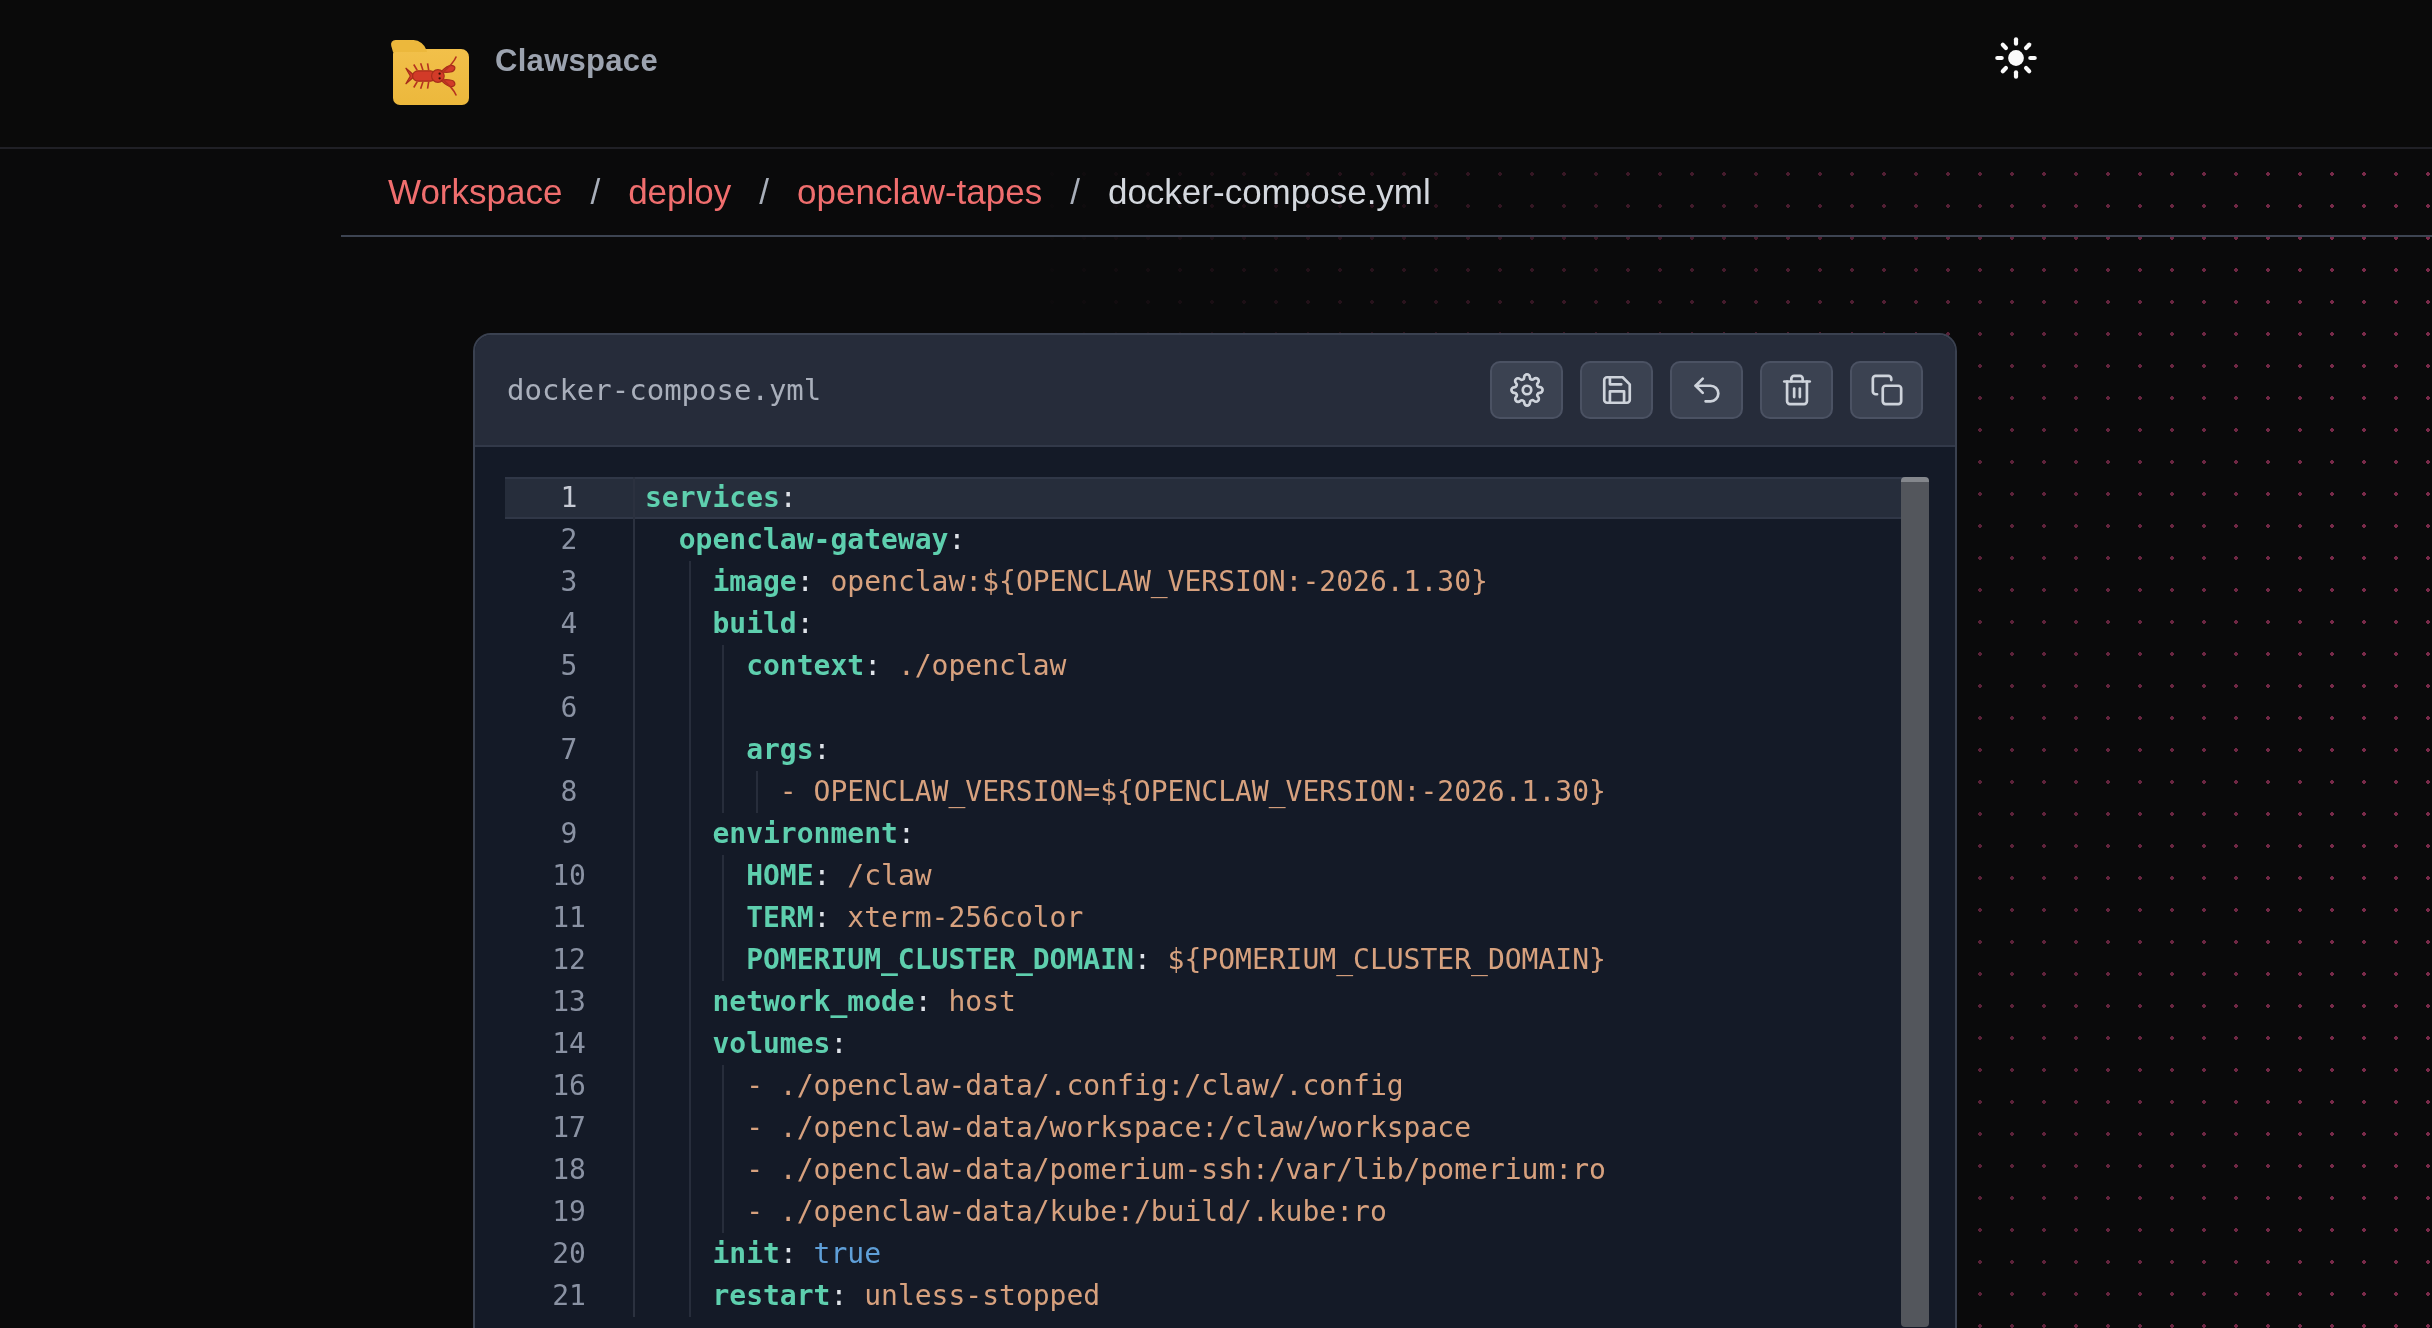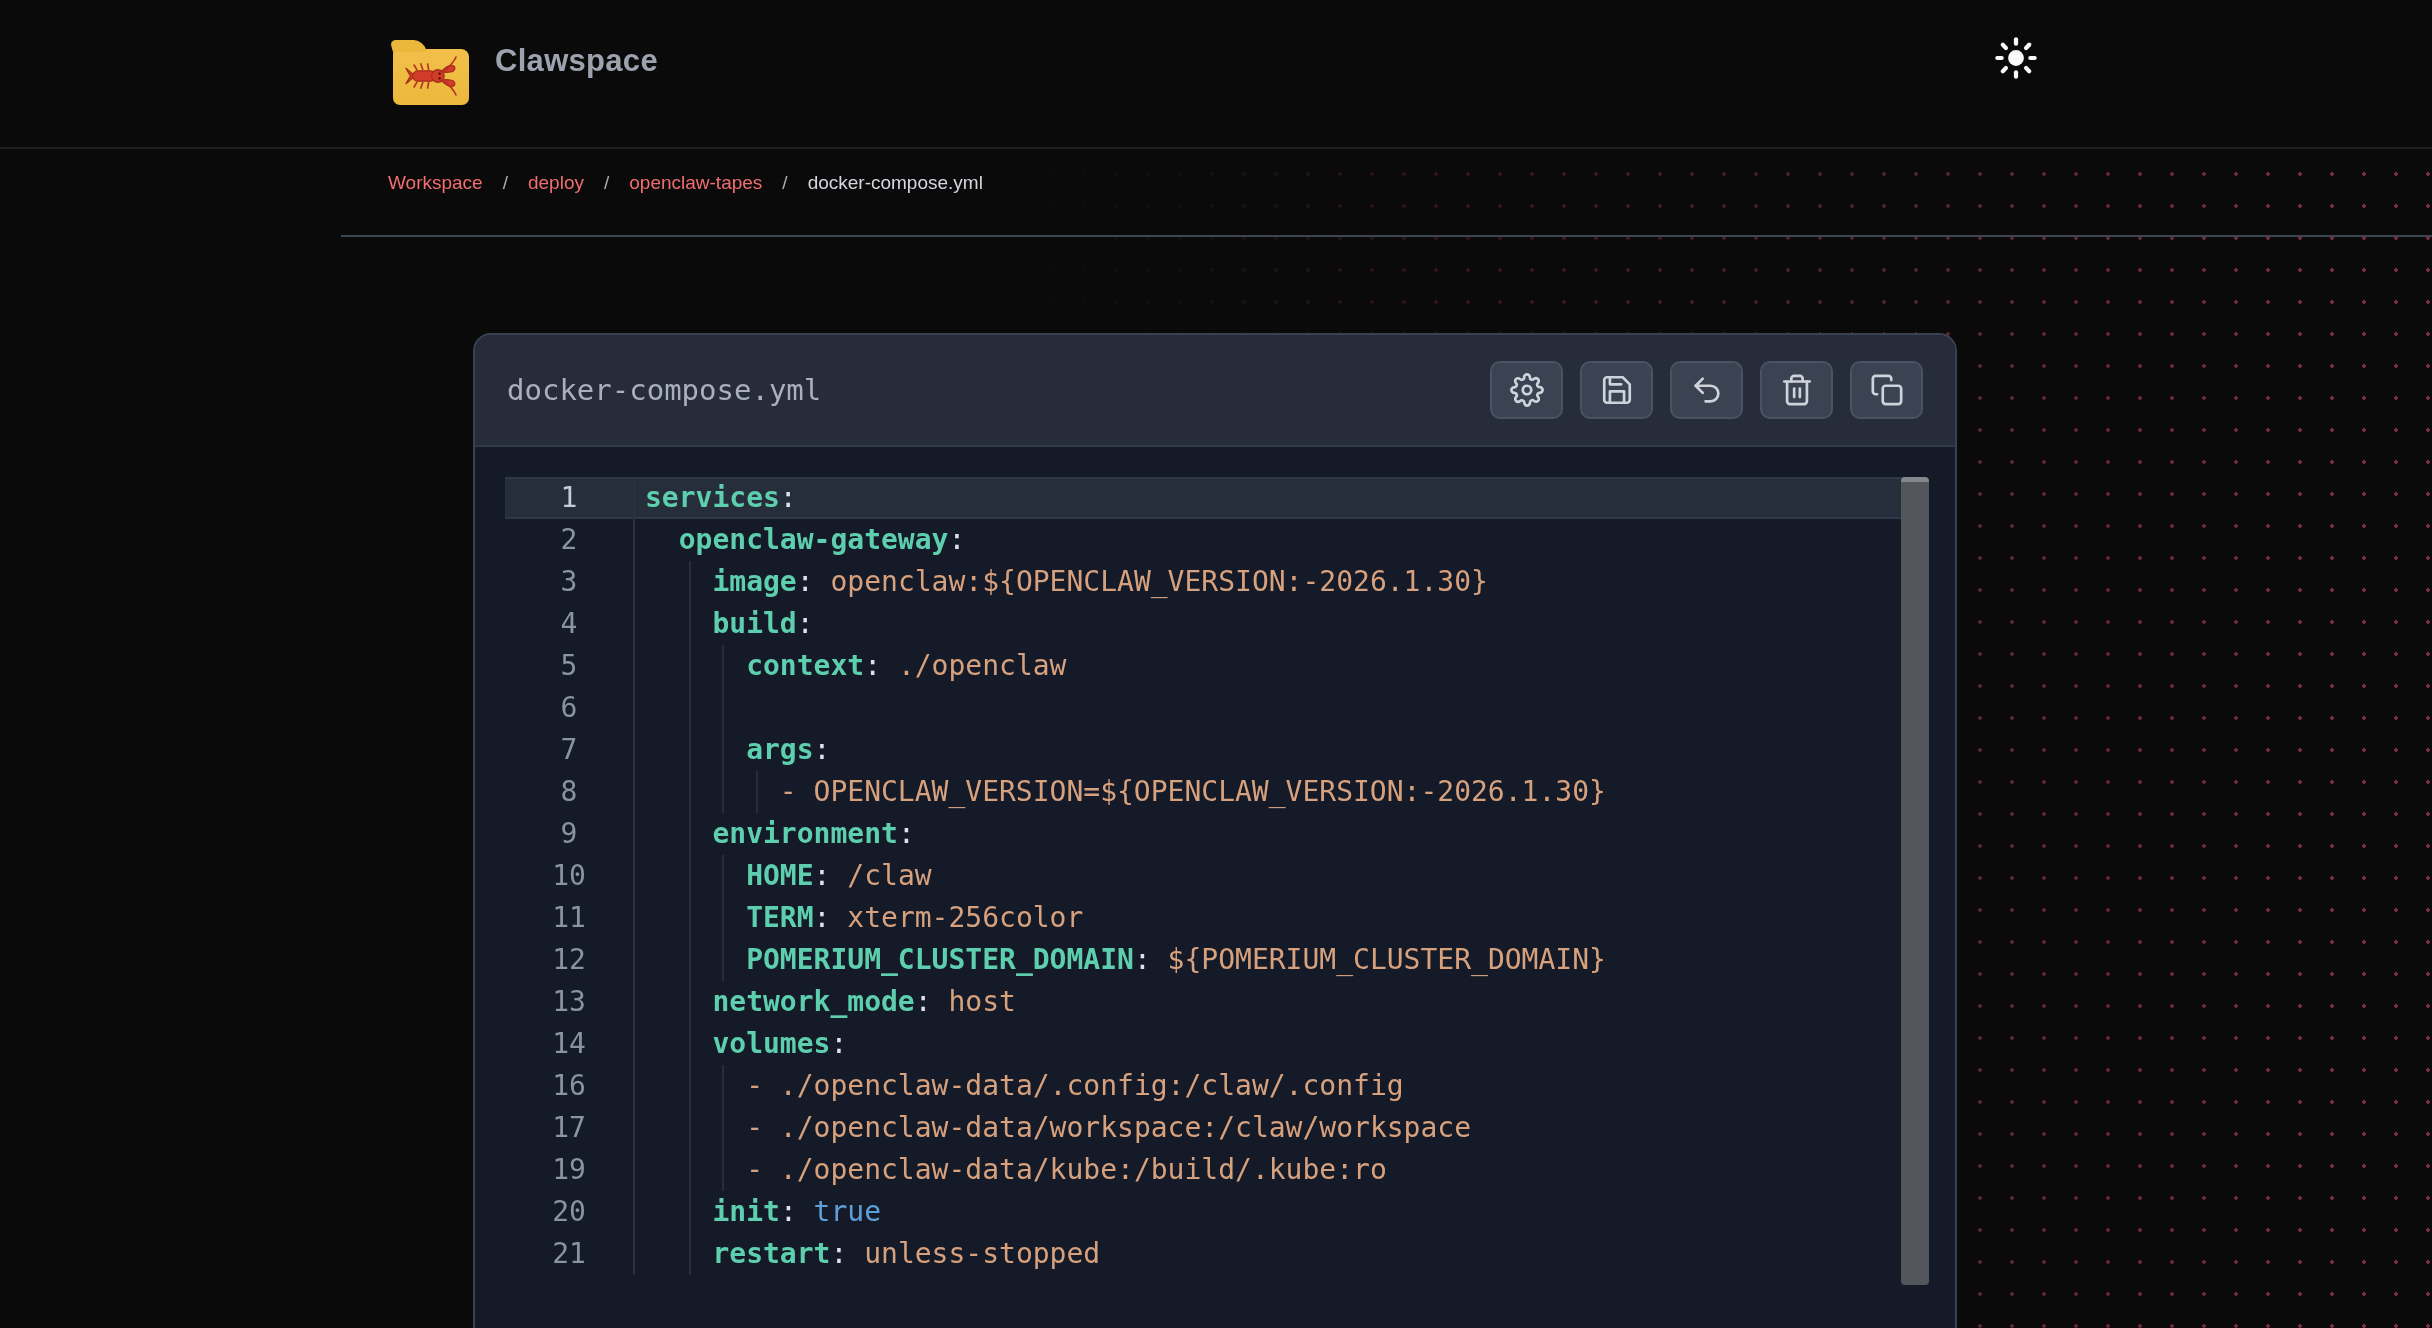--- a/index.html
+++ b/index.html
@@ -22,21 +22,21 @@
   .folder::before{content:"";position:absolute;top:-9px;left:0;width:34px;height:12px;
           background:var(--folder-yellow);border-radius:6px 10px 0 0;transform:skewX(16deg);
           transform-origin:bottom left;}
   .folder svg{position:absolute;left:10px;top:4px;}
   .brand-title{font-size:31px;font-weight:bold;color:#9ca3af;letter-spacing:.3px;}
   .theme-btn{position:absolute;top:30px;left:1988px;width:56px;height:56px;border:none;background:none;
           display:flex;align-items:center;justify-content:center;cursor:pointer;padding:0;}
 
   
   .content{position:absolute;inset:0;z-index:3;}
-  .breadcrumb{position:absolute;top:172px;left:388px;display:flex;gap:20px;font-size:19px;}
+  .breadcrumb{position:absolute;top:172px;left:388px;display:flex;gap:28px;font-size:35px;}
   .crumb-link{color:var(--accent-red);text-decoration:none;cursor:pointer;}
   .crumb-sep{color:#a8aeb9;}
   .crumb-current{color:#d4d8de;}
   .rule{position:absolute;top:235px;left:341px;right:0;height:2px;background:#3d4452;}
 
   
   .panel{position:absolute;left:473px;top:333px;width:1484px;height:1060px;background:#141a27;
          border:2px solid #3a4150;border-radius:18px;box-sizing:border-box;overflow:hidden;}
   .panel-header{height:112px;background:#262c3a;border-bottom:2px solid #323949;
          display:flex;align-items:center;justify-content:space-between;padding:0 32px;box-sizing:border-box;}
@@ -249,20 +249,26 @@
             </div>
             <div class="code-row">
               <div class="guide" style="left: 183.72px;"></div>
               <div class="guide" style="left: 217.44px;"></div>
               <div class="ln">17</div>
               <div class="code-text"><span class="tok-t">      </span><span class="tok-v">- ./openclaw-data/workspace:/claw/workspace</span></div>
             </div>
             <div class="code-row">
               <div class="guide" style="left: 183.72px;"></div>
               <div class="guide" style="left: 217.44px;"></div>
+              <div class="ln">18</div>
+              <div class="code-text"><span class="tok-t">      </span><span class="tok-v">- ./openclaw-data/pomerium-ssh:/var/lib/pomerium:ro</span></div>
+            </div>
+            <div class="code-row">
+              <div class="guide" style="left: 183.72px;"></div>
+              <div class="guide" style="left: 217.44px;"></div>
               <div class="ln">19</div>
               <div class="code-text"><span class="tok-t">      </span><span class="tok-v">- ./openclaw-data/kube:/build/.kube:ro</span></div>
             </div>
             <div class="code-row">
               <div class="guide" style="left: 183.72px;"></div>
               <div class="ln">20</div>
               <div class="code-text"><span class="tok-t">    </span><span class="tok-k">init</span><span class="tok-p">:</span><span class="tok-t"> </span><span class="tok-b">true</span></div>
             </div>
             <div class="code-row">
               <div class="guide" style="left: 183.72px;"></div>

